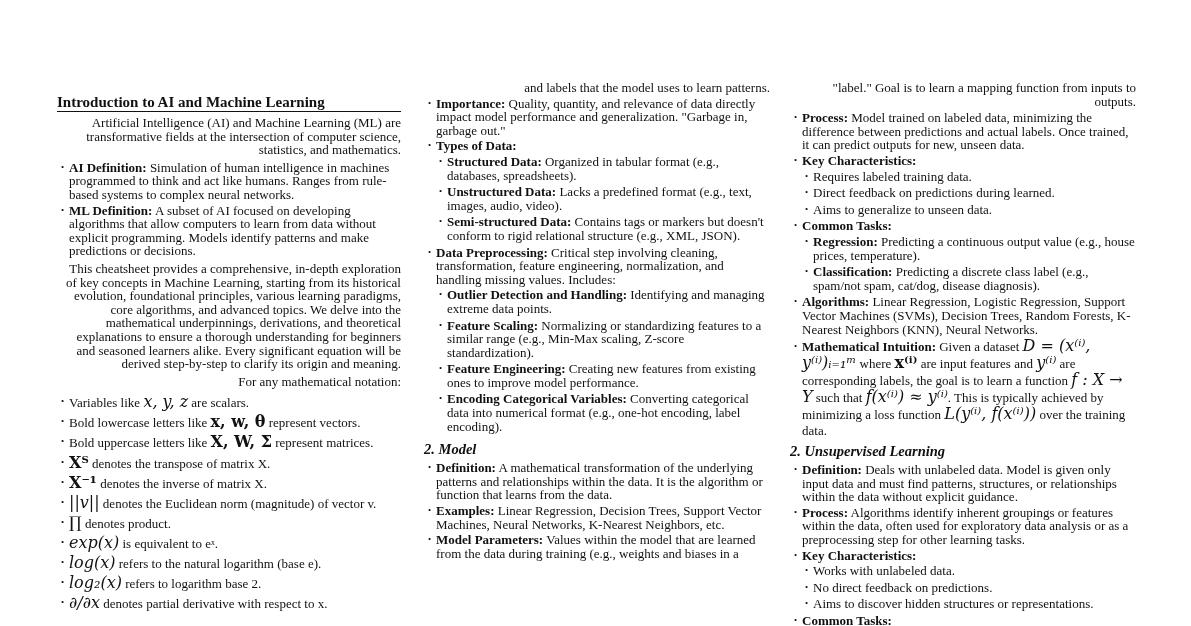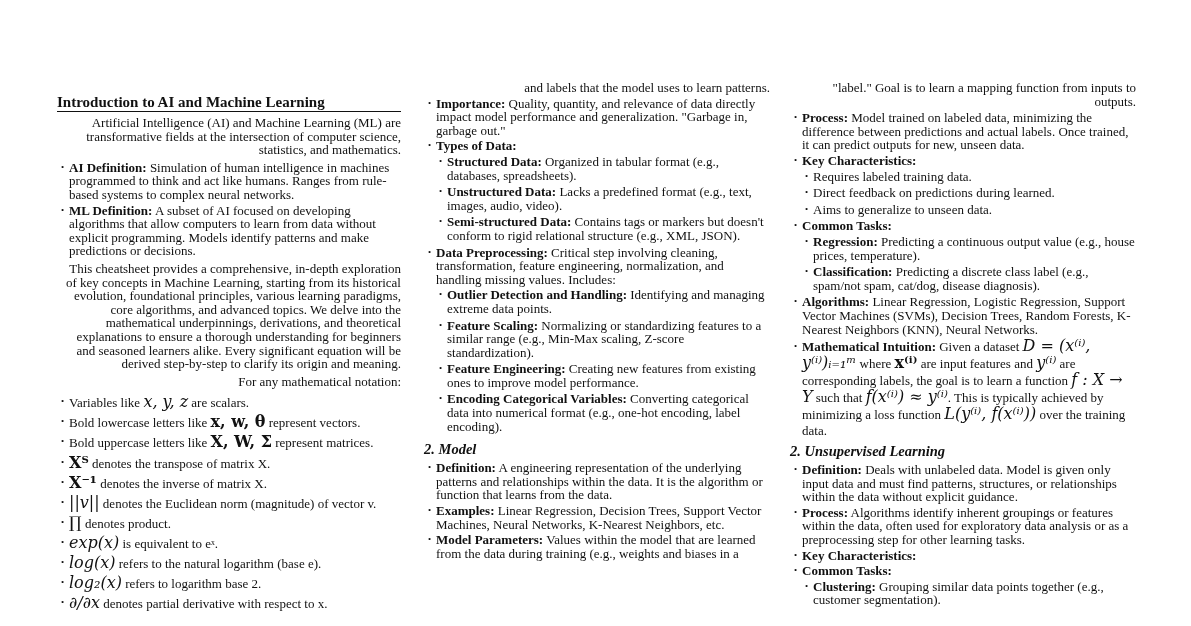--- a/index.html
+++ b/index.html
@@ -67,21 +67,21 @@
       <ul class="l2">
         <li><span class="b">Outlier Detection and Handling:</span><span> Identifying and managing extreme data points.</span></li>
         <li><span class="b">Feature Scaling:</span><span> Normalizing or standardizing features to a similar range (e.g., Min-Max scaling, Z-score standardization).</span></li>
         <li><span class="b">Feature Engineering:</span><span> Creating new features from existing ones to improve model performance.</span></li>
         <li><span class="b">Encoding Categorical Variables:</span><span> Converting categorical data into numerical format (e.g., one-hot encoding, label encoding).</span></li>
       </ul>
     </li>
   </ul>
   <h2 class="sec">2. Model</h2>
   <ul class="l1">
-    <li><span class="b">Definition:</span><span> A engineering representation of the underlying patterns and relationships within the data. It is the algorithm or function that learns from the data.</span></li>
+    <li><span class="b">Definition:</span><span> A mathematical transformation of the underlying patterns and relationships within the data. It is the algorithm or function that learns from the data.</span></li>
     <li><span class="b">Examples:</span><span> Linear Regression, Decision Trees, Support Vector Machines, Neural Networks, K-Nearest Neighbors, etc.</span></li>
     <li><span class="b">Model Parameters:</span><span> Values within the model that are learned from the data during training (e.g., weights and biases in a</span></li>
   </ul>
 </div>
 
 <div class="col" id="col3">
   <p class="cont" style="margin-bottom:3px">"label." Goal is to learn a mapping function from inputs to outputs.</p>
   <ul class="l1">
     <li><span class="b">Process:</span><span> Model trained on labeled data, minimizing the difference between predictions and actual labels. Once trained, it can predict outputs for new, unseen data.</span></li>
     <li><span class="b">Key Characteristics:</span>
@@ -98,20 +98,25 @@
       </ul>
     </li>
     <li><span class="b">Algorithms:</span><span> Linear Regression, Logistic Regression, Support Vector Machines (SVMs), Decision Trees, Random Forests, K-Nearest Neighbors (KNN), Neural Networks.</span></li>
     <li style="line-height:16px"><span class="b">Mathematical Intuition:</span><span> Given a dataset </span><span class="m">D = (x⁽ⁱ⁾, y⁽ⁱ⁾)ᵢ₌₁ᵐ</span><span> where </span><span class="mb">x⁽ⁱ⁾</span><span> are input features and </span><span class="m">y⁽ⁱ⁾</span><span> are corresponding labels, the goal is to learn a function </span><span class="m">f : X → Y</span><span> such that </span><span class="m">f(x⁽ⁱ⁾) ≈ y⁽ⁱ⁾</span><span>. This is typically achieved by minimizing a loss function </span><span class="m">L(y⁽ⁱ⁾, f(x⁽ⁱ⁾))</span><span> over the training data.</span></li>
   </ul>
   <h2 class="sec" style="margin-top:4px">2. Unsupervised Learning</h2>
   <ul class="l1">
     <li><span class="b">Definition:</span><span> Deals with unlabeled data. Model is given only input data and must find patterns, structures, or relationships within the data without explicit guidance.</span></li>
     <li><span class="b">Process:</span><span> Algorithms identify inherent groupings or features within the data, often used for exploratory data analysis or as a preprocessing step for other learning tasks.</span></li>
     <li><span class="b">Key Characteristics:</span>
+      <ul class="l2">
+        <li>Works with unlabeled data.</li>
+        <li>No direct feedback on predictions.</li>
+        <li>Aims to discover hidden structures or representations.</li>
+      </ul>
     </li>
     <li><span class="b">Common Tasks:</span>
       <ul class="l2">
         <li><span class="b">Clustering:</span><span> Grouping similar data points together (e.g., customer segmentation).</span></li>
       </ul>
     </li>
   </ul>
 </div>
 
 </body></html>

